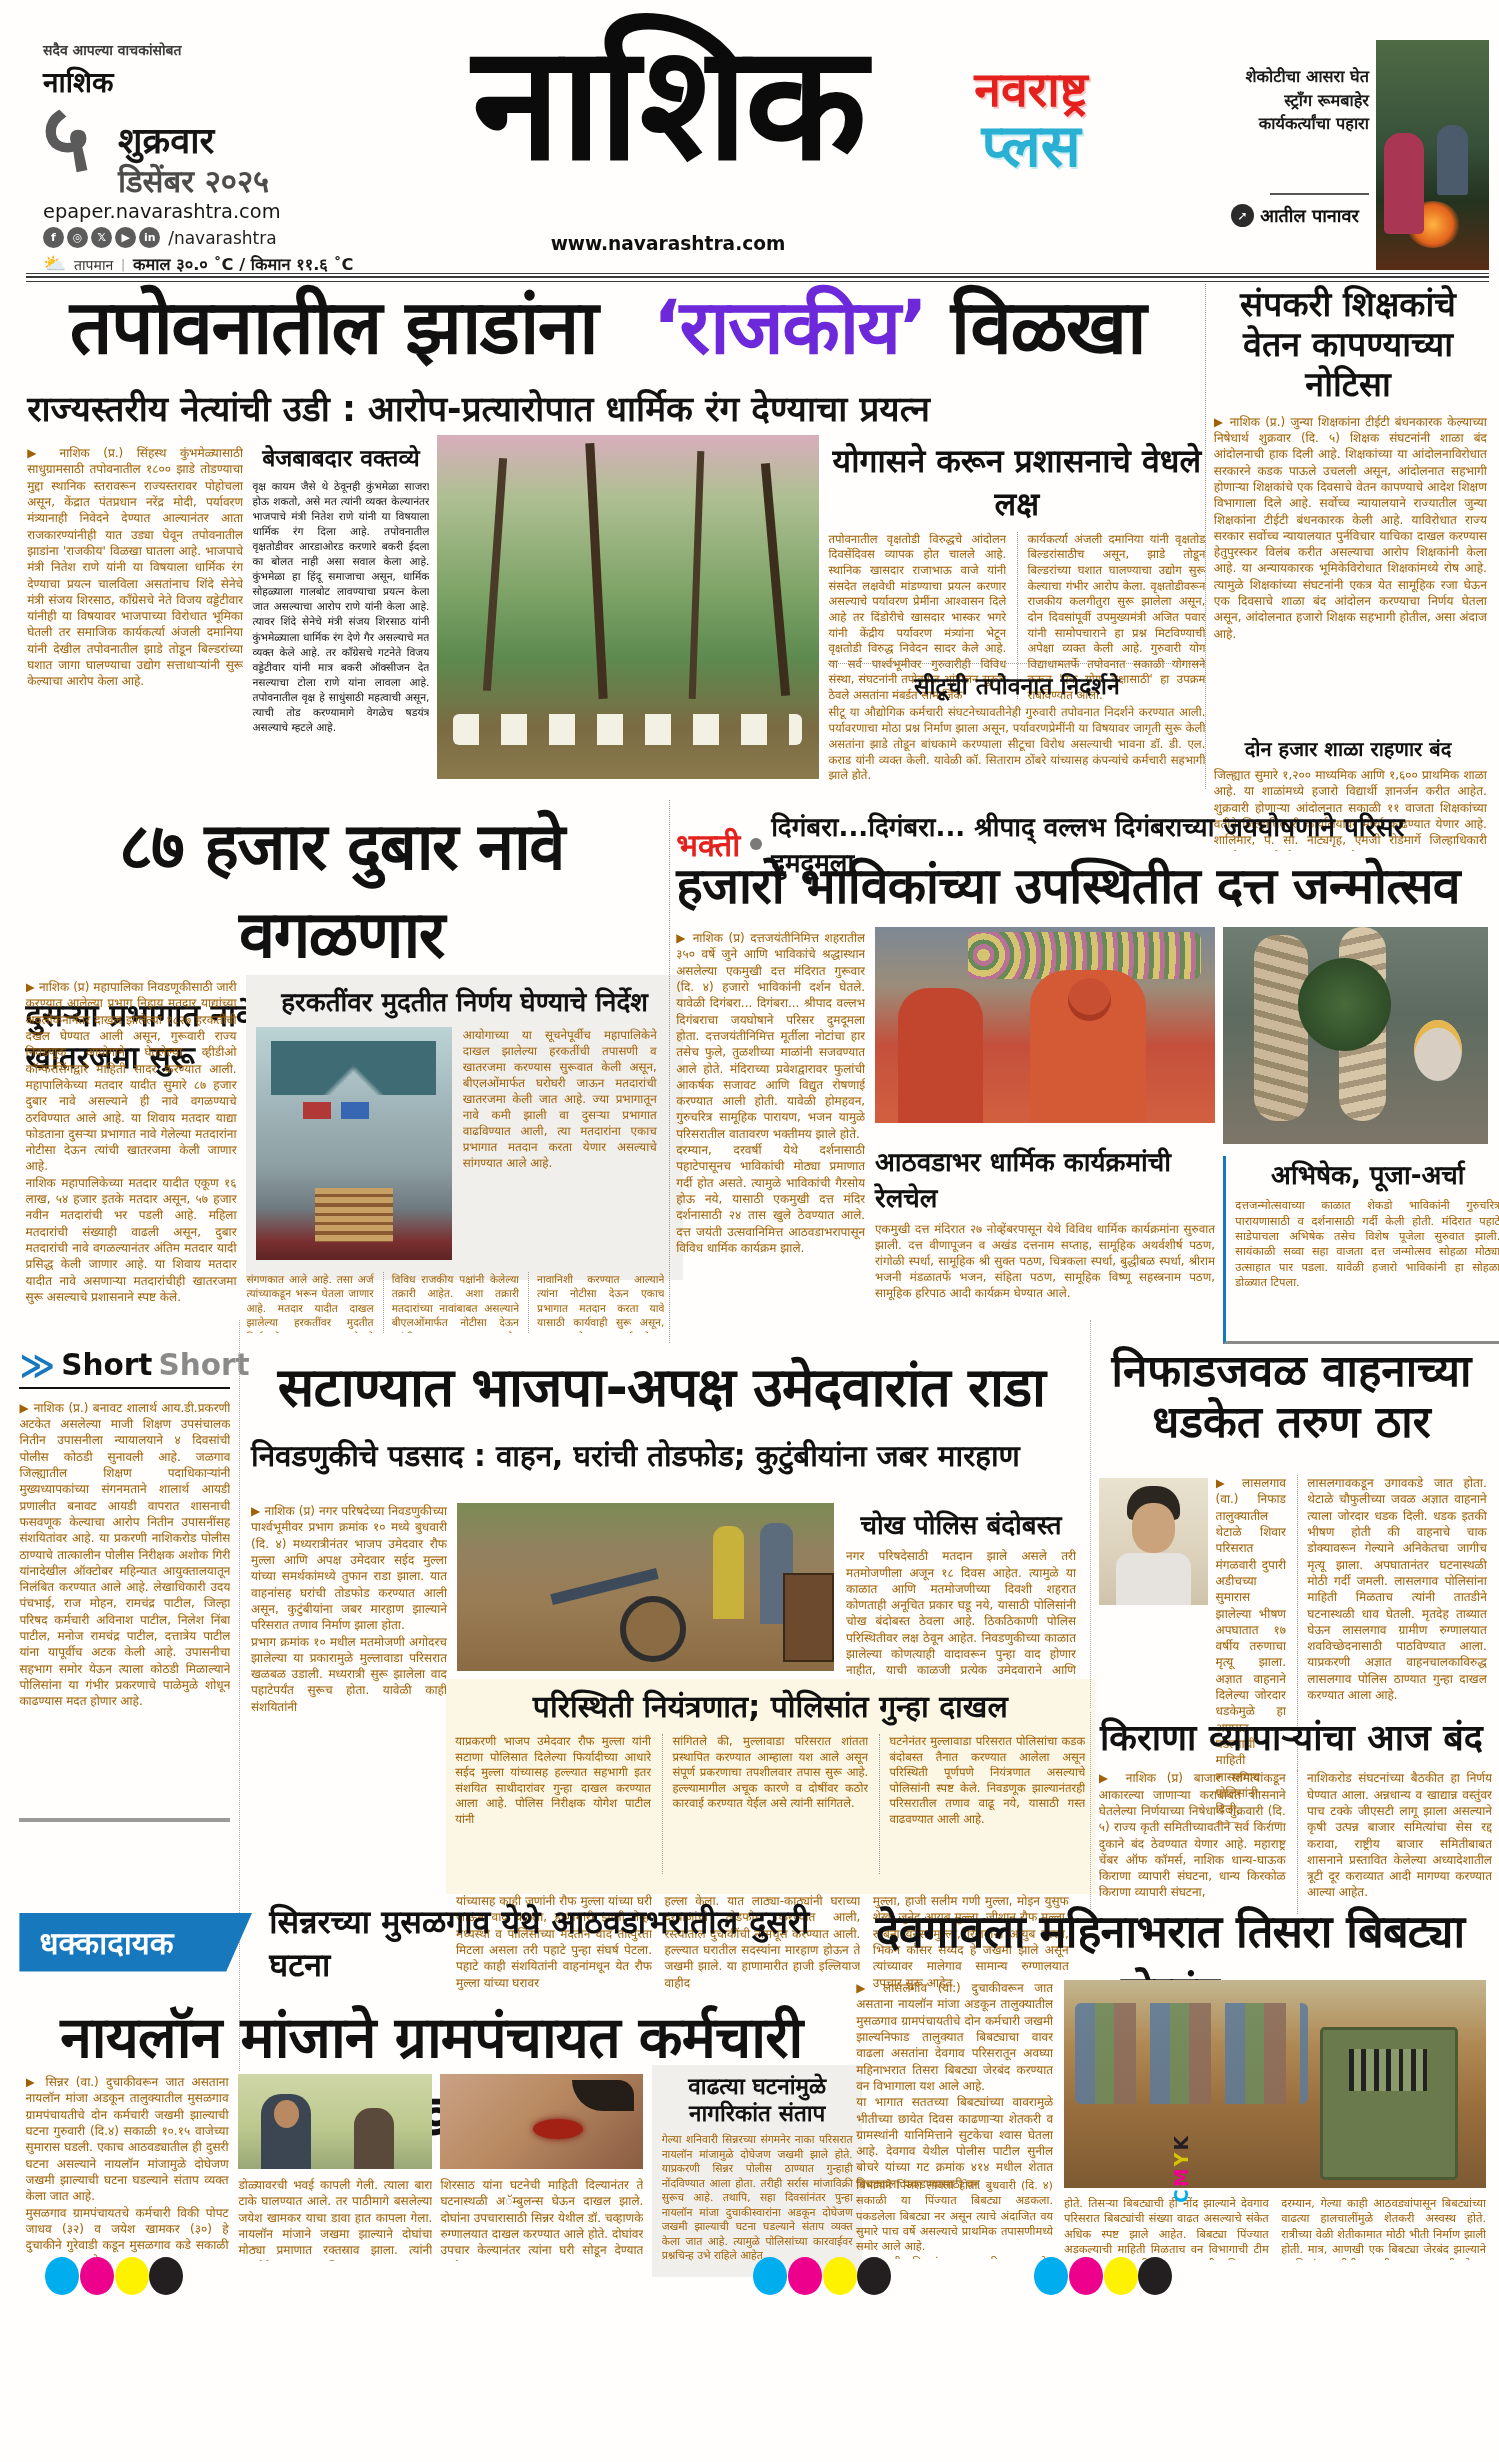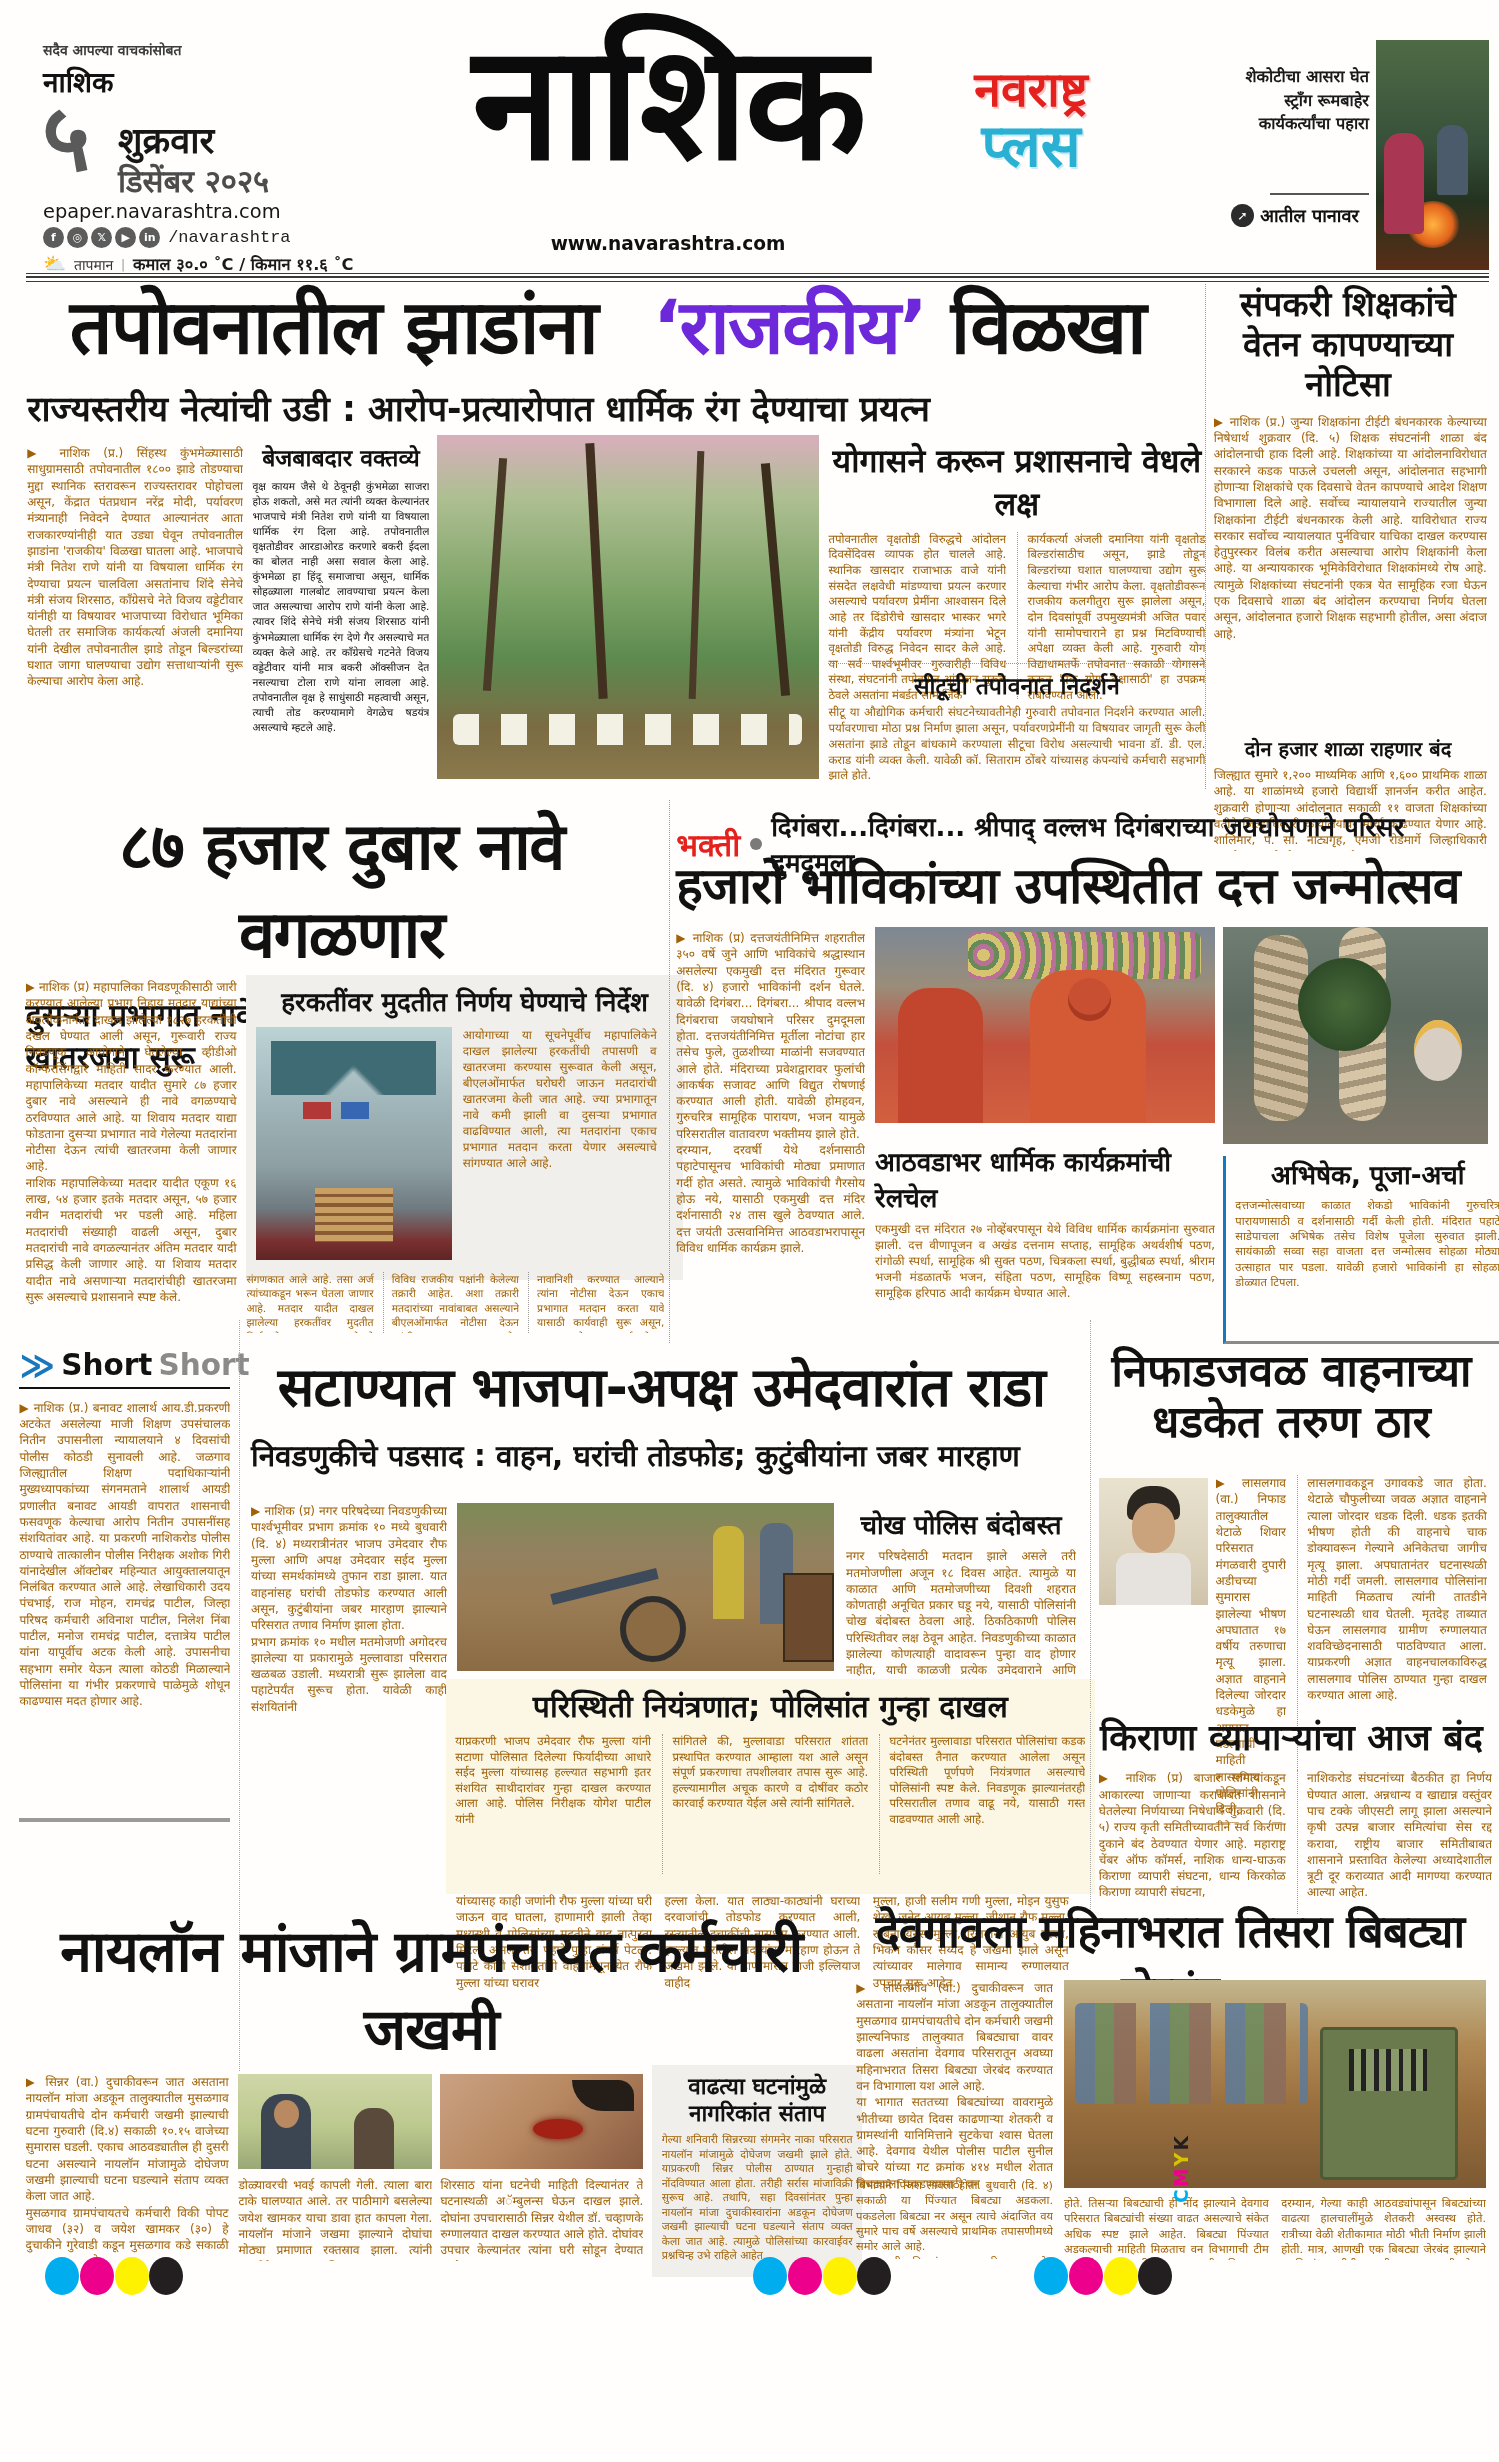--- a/index.html
+++ b/index.html
@@ -28,21 +28,21 @@
     <div class="abs" style="left:42px;top:92px;font-size:93px;font-weight:bold;color:#5a5a5a;line-height:1;">५</div>
     <div class="abs" style="left:118px;top:115px;font-size:36px;font-weight:bold;color:#161616;">शुक्रवार</div>
     <div class="abs" style="left:118px;top:159px;font-size:31px;color:#4c4c4c;font-weight:bold;">डिसेंबर २०२५</div>
     <div class="abs" style="left:43px;top:200px;font-size:19.4px;color:#161616;">epaper.navarashtra.com</div>
     <div class="abs" style="left:43px;top:227px;display:flex;align-items:center;">
       <span class="soc">f</span>
       <span class="soc">◎</span>
       <span class="soc">𝕏</span>
       <span class="soc">▶</span>
       <span class="soc">in</span>
-      <span style="font-size:17px;margin-left:4.7px;color:#222;font-family:Liberation Mono, monospace;">/navarashtra</span>
+      <span style="font-size:17px;margin-left:4.7px;color:#222;">/navarashtra</span>
     </div>
     <div class="abs" style="left:43px;top:253px;display:flex;align-items:center;gap:7.8px;">
       <span style="font-size:18.6px;color:#555;">⛅</span>
       <span style="font-size:14px;color:#333;">तापमान</span>
       <span style="color:#999;">|</span>
       <span style="font-size:16.3px;font-weight:bold;color:#1a1a1a;">कमाल ३०.० ˚C / किमान ११.६ ˚C</span>
     </div>
 
     <div class="abs" style="left:404px;top:20px;width:528px;font-size:159px;font-weight:900;line-height:1.05;color:#0b0b0b;text-align:center;letter-spacing:-3.1px;">नाशिक</div>
     <div class="abs" style="left:938px;top:64px;width:186px;text-align:center;">
@@ -235,20 +235,24 @@
 
   <div class="abs" style="left:1090px;top:1712px;width:401px;height:199px;border-left:0.8px dotted #aaa;">
     <div class="center" style="font-size:36px;font-weight:900;">किराणा व्यापाऱ्यांचा आज बंद</div>
     <div style="display:flex;gap:11px;margin:9.3px 0 0 7.8px;">
       <div class="body" style="width:188px;height:144px;">▶ नाशिक (प्र) बाजार समित्यांकडून आकारल्या जाणाऱ्या कराबाबत शासनाने घेतलेल्या निर्णयाच्या निषेधार्थ शुक्रवारी (दि. ५) राज्य कृती समितीच्यावतीने सर्व किराणा दुकाने बंद ठेवण्यात येणार आहे. महाराष्ट्र चेंबर ऑफ कॉमर्स, नाशिक धान्य-घाऊक किराणा व्यापारी संघटना, धान्य किरकोळ किराणा व्यापारी संघटना,</div>
       <div class="body colrule" style="width:186px;height:144px;padding-left:9.3px;">नाशिकरोड संघटनांच्या बैठकीत हा निर्णय घेण्यात आला. अन्नधान्य व खाद्यान्न वस्तुंवर पाच टक्के जीएसटी लागू झाला असल्याने कृषी उत्पन्न बाजार समित्यांचा सेस रद्द करावा, राष्ट्रीय बाजार समितीबाबत शासनाने प्रस्तावित केलेल्या अध्यादेशातील त्रूटी दूर कराव्यात आदी मागण्या करण्यात आल्या आहेत.</div>
     </div>
   </div>
 
   <div class="abs" style="left:19.4px;top:1899px;width:824px;height:365px;">
+    <div style="display:flex;align-items:center;gap:17px;">
+      <div class="badge" style="width:227px;height:59px;font-size:31px;">धक्कादायक</div>
+      <div style="font-size:32px;font-weight:900;">सिन्नरच्या मुसळगाव येथे आठवडाभरातील दुसरी घटना</div>
+    </div>
     <div class="center" style="font-size:57px;font-weight:900;margin-top:11px;letter-spacing:-0.8px;">नायलॉन मांजाने ग्रामपंचायत कर्मचारी जखमी</div>
 
     <div class="abs body" style="left:6.2px;top:175px;width:203px;height:183px;">▶ सिन्नर (वा.) दुचाकीवरून जात असताना नायलॉन मांजा अडकून तालुक्यातील मुसळगाव ग्रामपंचायतीचे दोन कर्मचारी जखमी झाल्याची घटना गुरुवारी (दि.४) सकाळी १०.१५ वाजेच्या सुमारास घडली. एकाच आठवड्यातील ही दुसरी घटना असल्याने नायलॉन मांजामुळे दोघेजण जखमी झाल्याची घटना घडल्याने संताप व्यक्त केला जात आहे.
 मुसळगाव ग्रामपंचायतचे कर्मचारी विकी पोपट जाधव (३२) व जयेश खामकर (३०) हे दुचाकीने गुरेवाडी कडून मुसळगाव कडे सकाळी सव्वा दहा वाजेच्या सुमारास जात असताना त्यांच्या दुचाकीला मांजा अडकला. त्यात विकी जाधव यांच्या</div>
 
     <div class="abs photo" style="left:219px;top:175px;width:194px;height:95px;background:linear-gradient(180deg,#cfd6a8 0%,#bcc98e 55%,#9aa877 100%);">
       <div class="abs" style="left:23px;top:20px;width:50px;height:75px;border-radius:20px 20px 0 0;background:#3c4652;"></div>
       <div class="abs" style="left:36px;top:26px;width:25px;height:28px;border-radius:50%;background:#b98a62;"></div>
       <div class="abs" style="left:116px;top:34px;width:40px;height:61px;border-radius:17px 17px 0 0;background:#5a4a3c;"></div>
     </div>

